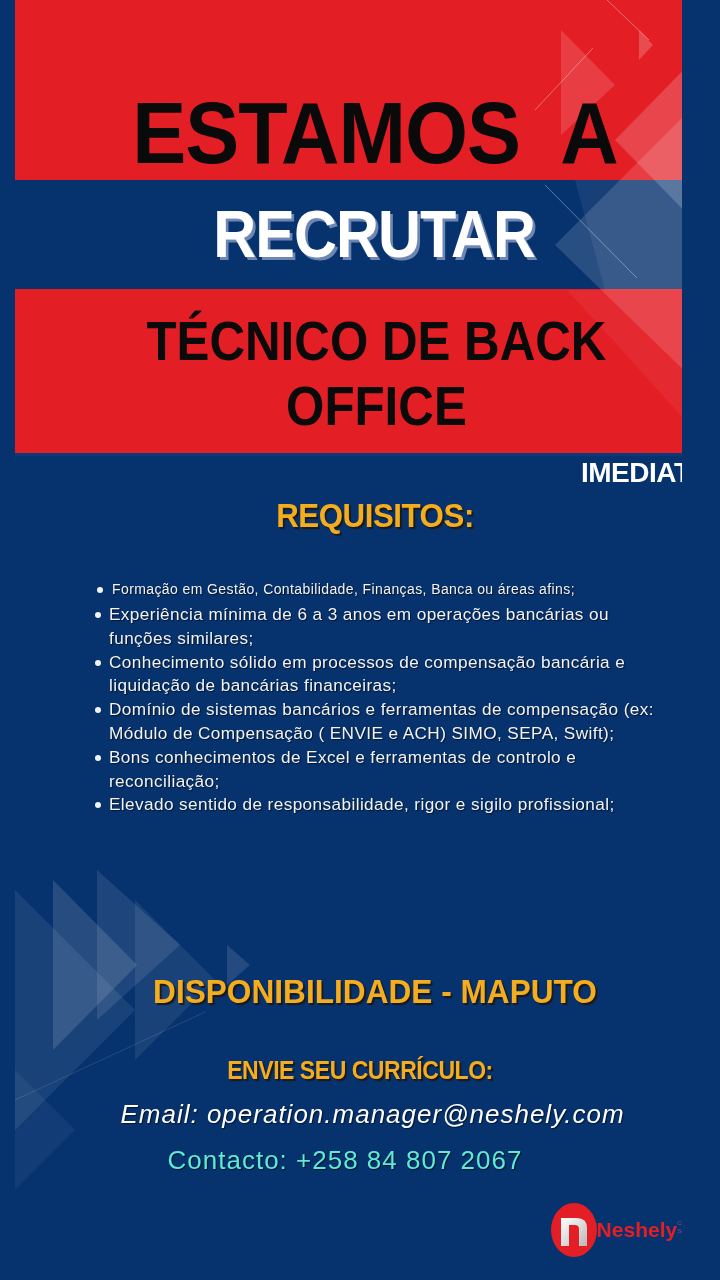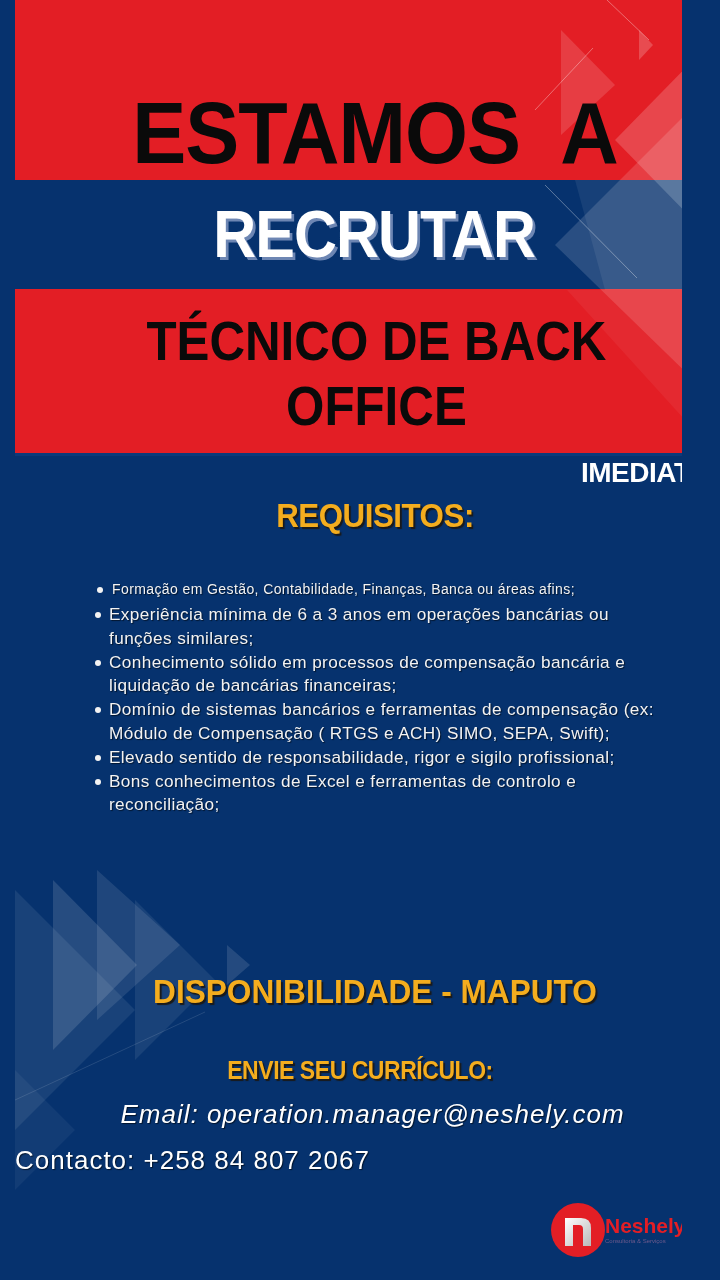--- a/index.html
+++ b/index.html
@@ -72,31 +72,31 @@
       font-size: 25px; letter-spacing: -0.5px;
       transform: scaleX(0.92); transform-origin: 345px 0;
     }
     .email-line {
       position: absolute; left: 0; top: 1099px; width: 715px; text-align: center;
       font-size: 26px; color: #ffffff; letter-spacing: 1px;
       text-shadow: 1px 1px 1px rgba(0,0,0,0.6);
       font-style: italic;
     }
     .phone-line {
-      position: absolute; left: 0; top: 1145px; width: 660px; text-align: left;
-      font-size: 26px; color: #ffffff; letter-spacing: 1px;
+      position: absolute; left: 0; top: 1145px; width: 660px; text-align: center;
+      font-size: 26px; color: #5eead4; letter-spacing: 1px;
       text-shadow: 1px 1px 1px rgba(0,0,0,0.6);
     }
 
     .logo { position: absolute; left: 536px; top: 1203px; display: flex; align-items: center; }
     .logo-mark {
       width: 54px; height: 54px; border-radius: 50%; background: #e31e25;
       display: flex; align-items: center; justify-content: center;
     }
-    .logo-text { display: flex; flex-direction: column; }
+    .logo-text { display: flex; }
     .logo-name { color: #e31e25; font-size: 21px; font-weight: bold; line-height: 22px; }
     .logo-sub { color: #6e5a8c; font-size: 6px; line-height: 8px; }
   </style>
 </head>
 <body>
 
 <div class="poster">
   <div class="band-red-top"></div>
   <div class="band-blue"></div>
   <div class="band-red-bottom"></div>
@@ -139,29 +139,29 @@
     <li>
       <span class="bullet"></span>
       <span>Experiência mínima de 6 a 3 anos em operações bancárias ou funções similares;</span>
     </li>
     <li>
       <span class="bullet"></span>
       <span>Conhecimento sólido em processos de compensação bancária e liquidação de bancárias financeiras;</span>
     </li>
     <li>
       <span class="bullet"></span>
-      <span>Domínio de sistemas bancários e ferramentas de compensação (ex: Módulo de Compensação ( RTGS e ACH) SIMO, SEPA, Swift);</span>
+      <span>Domínio de sistemas bancários e ferramentas de compensação (ex: Módulo de Compensação ( ENVIE e ACH) SIMO, SEPA, Swift);</span>
+    </li>
+    <li>
+      <span class="bullet"></span>
+      <span>Bons conhecimentos de Excel e ferramentas de controlo e reconciliação;</span>
     </li>
     <li>
       <span class="bullet"></span>
       <span>Elevado sentido de responsabilidade, rigor e sigilo profissional;</span>
-    </li>
-    <li>
-      <span class="bullet"></span>
-      <span>Bons conhecimentos de Excel e ferramentas de controlo e reconciliação;</span>
     </li>
   </ul>
 
   <div class="avail heading-yellow">DISPONIBILIDADE - MAPUTO</div>
 
   <div class="send-cv heading-yellow">ENVIE SEU CURRÍCULO:</div>
   <div class="email-line">Email: operation.manager@neshely.com</div>
   <div class="phone-line">Contacto: +258 84 807 2067</div>
 
   <div class="logo">

